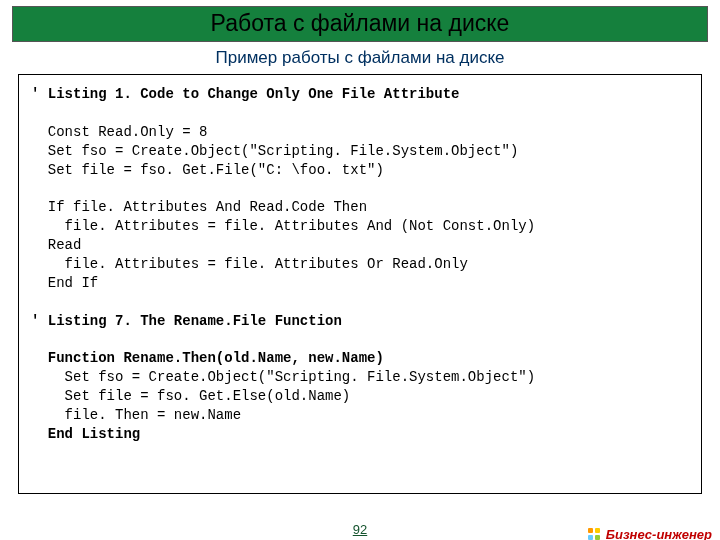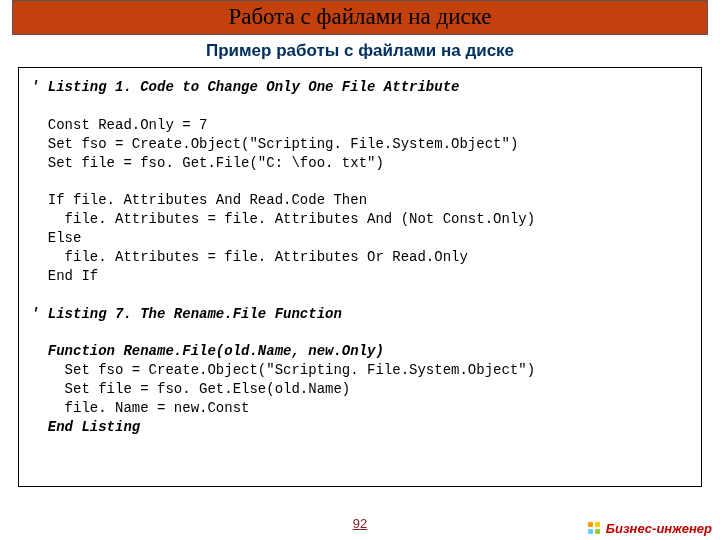--- a/index.html
+++ b/index.html
@@ -12,59 +12,58 @@
     color: #000;
     overflow: hidden;
   }
   .page {
     width: 720px;
     height: 540px;
     position: relative;
     box-sizing: border-box;
   }
   .title-bar {
-    background: #c2410c;
+    background: #15803d;
     border: 1px solid #555;
-    margin: 0 12px 4px 12px;
+    margin: 6px 12px 4px 12px;
     text-align: center;
     font-size: 23px;
     padding: 3px 0 4px 0;
-    font-family: Liberation Serif, serif;
   }
   .subtitle {
     text-align: center;
-    font-weight: bold;
+    font-weight: normal;
     color: #003060;
     font-size: 17px;
     margin: 6px 0 6px 0;
   }
   .code-box {
     margin: 0 18px 0 18px;
     border: 1px solid #000;
     padding: 10px 12px 10px 12px;
     font-family: "Courier New", Courier, monospace;
     font-size: 14px;
     line-height: 1.35;
     white-space: pre;
     height: 420px;
     box-sizing: border-box;
     overflow: hidden;
   }
-  .code-box b { font-weight: bold; font-style: italic; }
+  .code-box b { font-weight: bold; }
   .footer {
     position: absolute;
     bottom: 4px;
     left: 0;
     width: 720px;
     height: 20px;
   }
   .page-number {
     text-align: center;
     font-size: 13px;
-    color: #7f1d1d;
+    color: #14532d;
     text-decoration: underline;
   }
   .brand {
     position: absolute;
     right: 8px;
     bottom: 0;
     font-size: 13px;
     font-weight: bold;
     font-style: italic;
     color: #c00000;
@@ -97,36 +96,36 @@
   <div class="title-bar">
     <span>Работа с файлами на диске</span>
   </div>
 
   <div class="subtitle">
     <span>Пример работы с файлами на диске</span>
   </div>
 
   <div class="code-box"><b>' Listing 1. Code to Change Only One File Attribute</b>
 
-<span>  Const Read.Only = 7</span>
+<span>  Const Read.Only = 8</span>
 <span>  Set fso = Create.Object("Scripting. File.System.Object")</span>
 <span>  Set file = fso. Get.File("C: \foo. txt")</span>
 <span></span>
 <span>  If file. Attributes And Read.Code Then</span>
 <span>    file. Attributes = file. Attributes And (Not Const.Only)</span>
-<span>  Else</span>
+<span>  Read</span>
 <span>    file. Attributes = file. Attributes Or Read.Only</span>
 <span>  End If</span>
 
 <b>' Listing 7. The Rename.File Function</b>
 
-<b>  Function Rename.File(old.Name, new.Only)</b>
+<b>  Function Rename.Then(old.Name, new.Name)</b>
 <span>    Set fso = Create.Object("Scripting. File.System.Object")</span>
 <span>    Set file = fso. Get.Else(old.Name)</span>
-<span>    file. Name = new.Const</span>
+<span>    file. Then = new.Name</span>
 <b>  End Listing</b></div>
 
   <div class="footer">
     <div class="page-number">
       <span>92</span>
     </div>
     <div class="brand">
       <span class="brand-icon">
         <span class="dot d1"></span>
           <span class="dot d2"></span>

